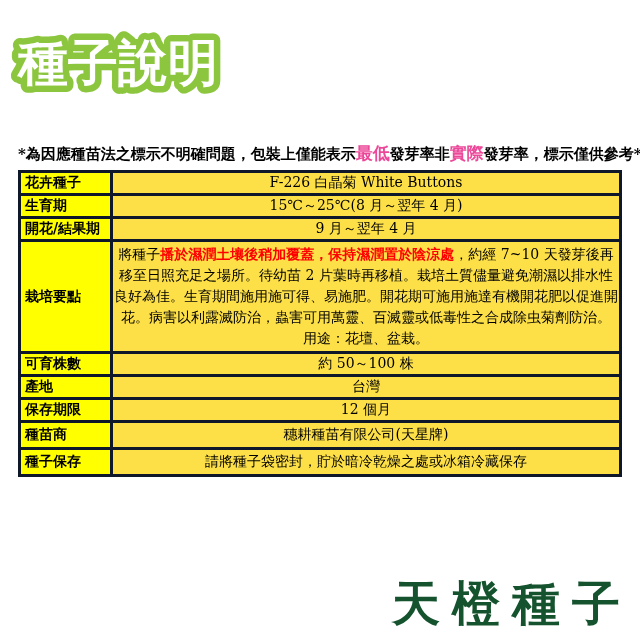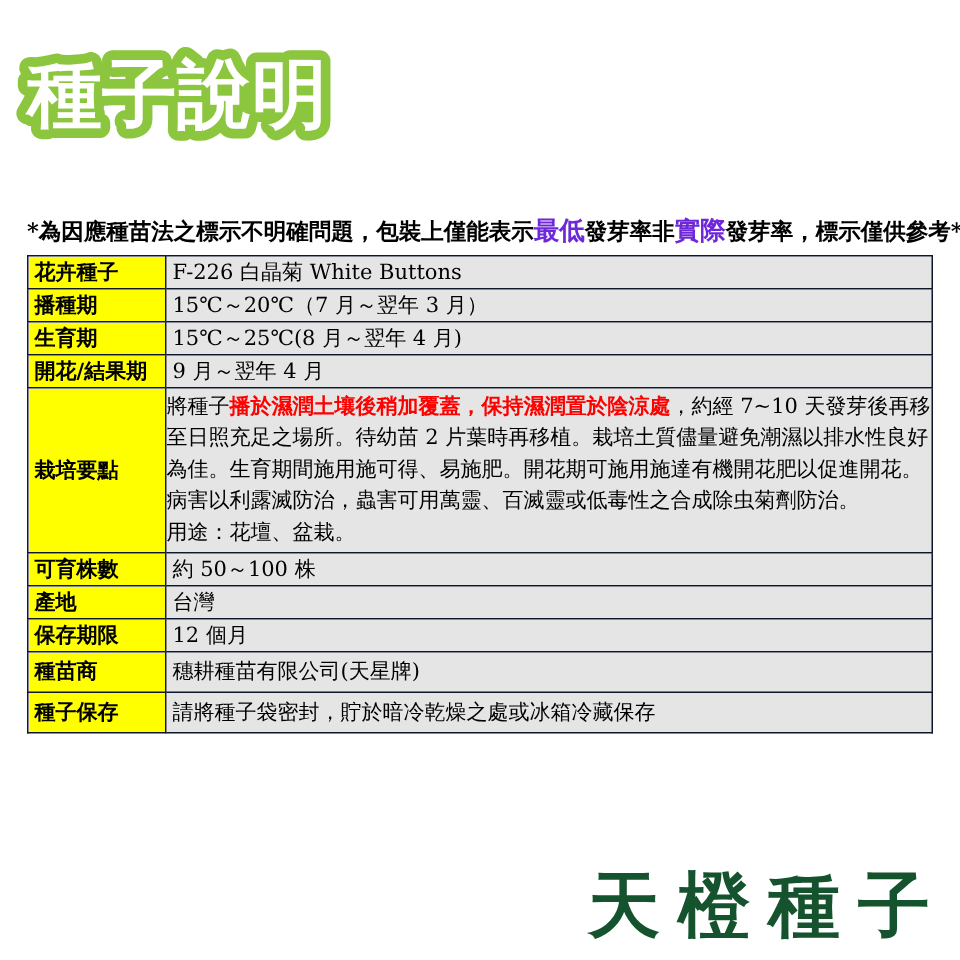--- a/index.html
+++ b/index.html
@@ -3,28 +3,28 @@
 <meta charset="utf-8">
 <style>
   * { margin:0; padding:0; box-sizing:border-box; }
   html,body { width:640px; height:640px; background:#ffffff; overflow:hidden; }
   body { position:relative; font-family:"DejaVu Serif","Liberation Serif",serif; color:#000; }
 
   .title-wrap { position:absolute; top:16px; left:10px; }
 
   .warning { position:absolute; top:142px; left:18px; width:606px;
              font-size:15px; font-weight:bold; letter-spacing:0px; white-space:nowrap; }
-  .warning .red { color:#6d28d9; font-size:17px; }
+  .warning .red { color:#ec4899; font-size:17px; }
 
   table.seed { position:absolute; top:170px; left:18px; width:604px;
                border-collapse:collapse; table-layout:fixed; }
-  table.seed td { border:1px solid #0f172a; font-size:14px; padding:1px 4px;
+  table.seed td { border:3px solid #0f172a; font-size:14px; padding:1px 4px;
                   vertical-align:middle; overflow:hidden; }
   td.label { background:#ffff00; font-weight:bold; width:92px; padding-left:3px; }
-  td.value { background:#e5e5e5; }
+  td.value { background:#fde047;text-align:center; }
   tr.single td { height:22px; }
   tr.tall td { height:27px; }
   tr.multi td.value { line-height:21px; padding:2px 0; }
   .red-strong { color:#ff0000; font-weight:bold; }
 
   .watermark { position:absolute; top:572px; right:8px;
                font-family:"DejaVu Sans","Liberation Sans",sans-serif;
                font-weight:bold; font-size:48px; letter-spacing:12px;
                color:#14532d; white-space:nowrap; }
 </style>
@@ -37,24 +37,20 @@
   </svg>
 </div>
 
 <div class="warning"><span>*為因應種苗法之標示不明確問題，包裝上僅能表示</span><span class="red">最低</span><span>發芽率非</span><span class="red">實際</span><span>發芽率，標示僅供參考*</span></div>
 
 <table class="seed">
   <tbody>
       <tr class="single">
     <td class="label">花卉種子</td>
     <td class="value">F-226 白晶菊 White Buttons</td>
-  </tr>
-  <tr class="single">
-    <td class="label">播種期</td>
-    <td class="value">15℃～20℃（7 月～翌年 3 月）</td>
   </tr>
   <tr class="single">
     <td class="label">生育期</td>
     <td class="value">15℃～25℃(8 月～翌年 4 月)</td>
   </tr>
   <tr class="single">
     <td class="label">開花/結果期</td>
     <td class="value">9 月～翌年 4 月</td>
   </tr>
   <tr class="multi">

